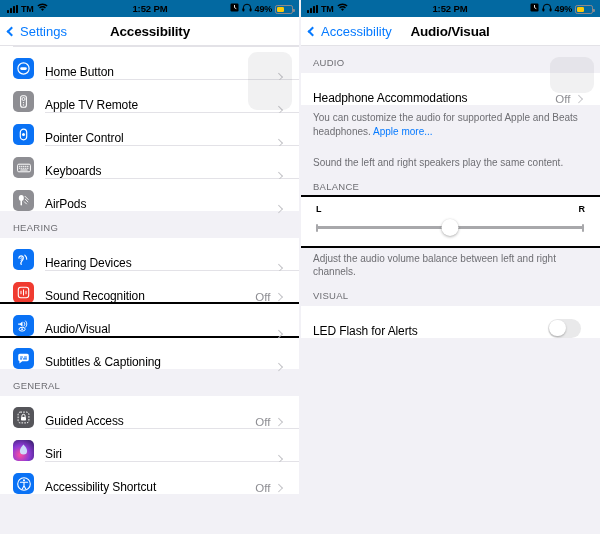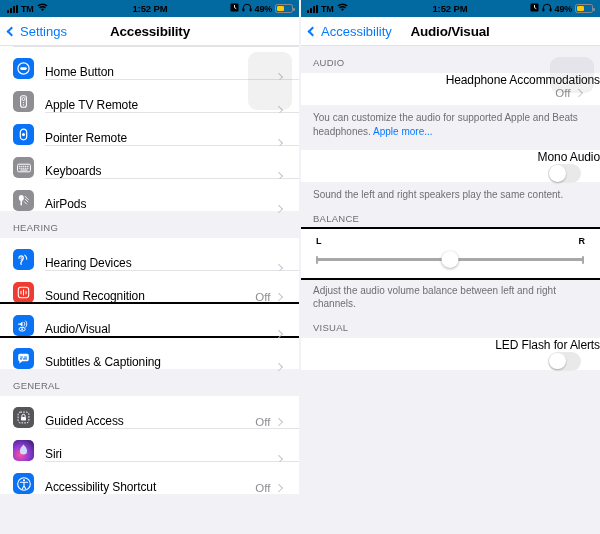--- a/index.html
+++ b/index.html
@@ -17,21 +17,21 @@
 
   
   .statusbar {
     height: 17px; background: #0369a1;
     display: flex; align-items: center;
     padding: 0 7px; font-size: 9.5px; color: #000;
     position: relative;
   }
   .sb-left { display: flex; align-items: center; gap: 3px; }
   .sb-center { position: absolute; left: 0; right: 0; text-align: center; font-size: 9.5px; font-weight: 600; letter-spacing: -0.1px; }
-  .sb-right { margin-left: auto; display: flex; align-items: center; gap: 3px; position: relative; z-index: 2; }
+  .sb-right { margin-left: auto; display: flex; align-items: flex-end; gap: 3px; position: relative; z-index: 2; }
   .carrier { font-size: 9px; font-weight: 600; letter-spacing: -0.2px; }
   .bars { display: flex; align-items: flex-end; gap: 1px; height: 8px; }
   .bars i { display: block; width: 2px; background: #000; border-radius: 0.5px; }
   .bars i:nth-child(1) { height: 3px; }
   .bars i:nth-child(2) { height: 5px; }
   .bars i:nth-child(3) { height: 6.5px; }
   .bars i:nth-child(4) { height: 8px; }
   .battery {
     width: 18px; height: 9px; border: 1px solid #8a8a8e; border-radius: 2.2px;
     position: relative; padding: 1px; display: flex; align-items: center;
@@ -76,21 +76,21 @@
   }
   .row .icon { width: 21px; height: 21px; border-radius: 5px; flex: 0 0 21px; position: relative; overflow: hidden; }
   .row .label { font-size: 12px; color: #000; margin-left: 11px; letter-spacing: -0.1px; white-space: nowrap; }
   .row .right { margin-left: auto; display: flex; align-items: center; gap: 5px; padding-right: 19px; }
   .row .value { font-size: 11.5px; color: #8e8e93; }
   .chev {
     width: 5.5px; height: 5.5px; border-top: 1.4px solid #c3c3c7; border-right: 1.4px solid #c3c3c7;
     transform: rotate(45deg);
   }
   .sep { height: 1px; background: #e3e2e7; margin-left: 45px; }
-  .row.noicon { padding-left: 13px; flex-direction: column; }
+  .row.noicon { padding-left: 13px; }
   .row.noicon .label { margin-left: 0; }
   .sep.full { margin-left: 13px; }
 
   .highlight { outline: 2.5px solid #000; outline-offset: 0px; z-index: 5; }
 
   .footnote {
     font-size: 10px; color: #6e6e73; line-height: 1.35;
     padding: 6px 14px 0 13px;
   }
   .footnote a { color: #067aff; text-decoration: none; }
@@ -231,21 +231,21 @@
 
       <div class="row">
         <span class="icon ic-blue">
           <span class="glyph">
               <svg width="15" height="15" viewBox="0 0 15 15">
                 <rect x="4.3" y="2.2" width="6.4" height="10.6" rx="3.2" fill="none" stroke="#fff" stroke-width="1.2"></rect>
                 <circle cx="7.5" cy="7.5" r="1.5" fill="#fff"></circle>
               </svg>
             </span>
         </span>
-        <span class="label">Pointer Remote</span>
+        <span class="label">Pointer Control</span>
         <span class="right">
           <span class="chev"></span>
         </span>
       </div>
       <div class="sep"></div>
 
       <div class="row">
         <span class="icon ic-gray">
           <span class="glyph">
               <svg width="16" height="16" viewBox="0 0 16 16">
@@ -485,30 +485,20 @@
           <span class="value">Off</span>
           <span class="chev"></span>
         </span>
       </div>
     </div>
     <div class="footnote">
       <span>You can customize the audio for supported Apple and Beats headphones. </span><a href="#">Apple more...</a>
     </div>
 
     <div style="height:12px"></div>
-    <div class="group">
-      <div class="row noicon">
-        <span class="label">Mono Audio</span>
-        <span class="right">
-          <span class="toggle">
-              <span class="knob"></span>
-            </span>
-        </span>
-      </div>
-    </div>
     <div class="footnote">Sound the left and right speakers play the same content.</div>
 
     <div class="sec-header">BALANCE</div>
     <div class="balance-card highlight">
       <div class="lr">
         <span>L</span>
         <span>R</span>
       </div>
       <div class="slider">
         <span class="track"></span>

